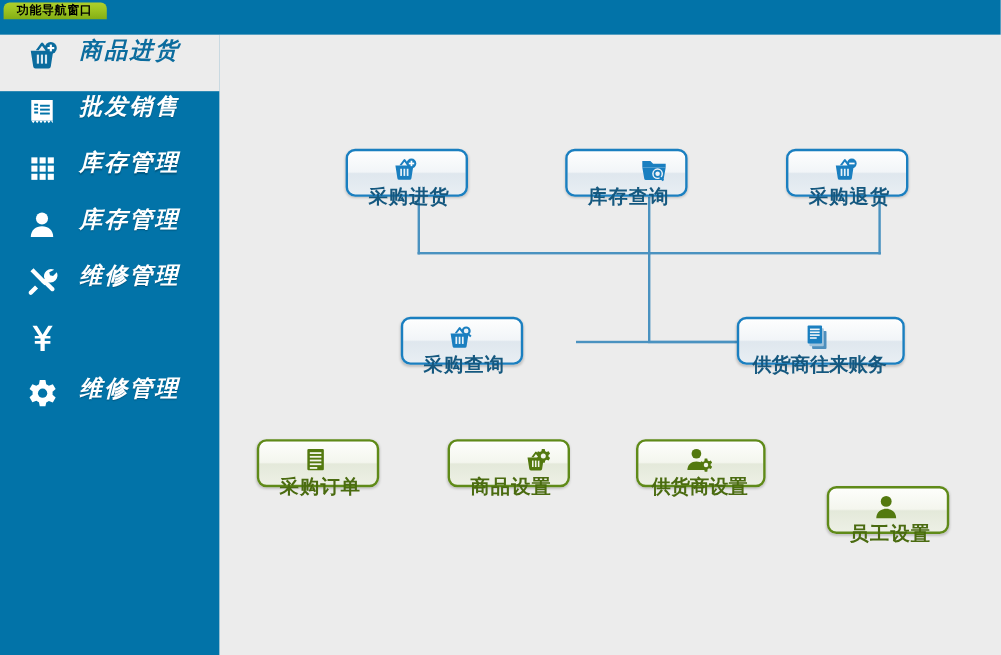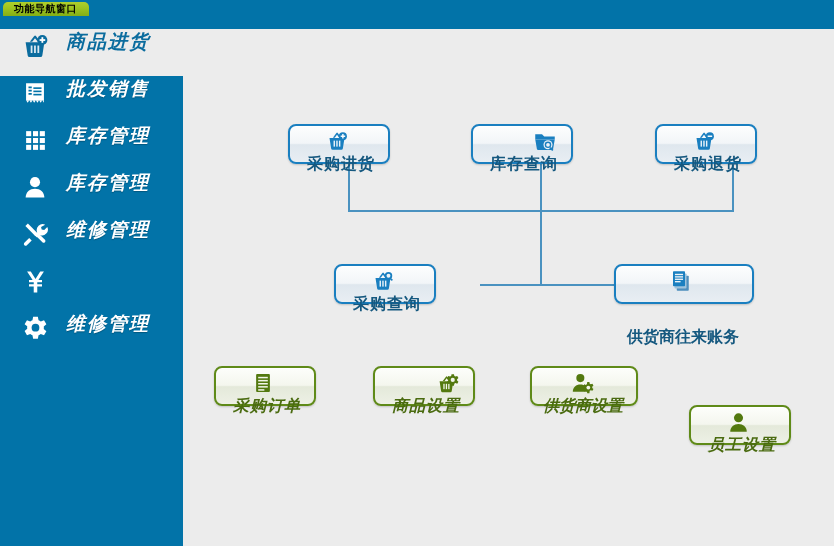--- a/index.html
+++ b/index.html
@@ -101,21 +101,20 @@
     color: #15587f;
   }
   .fbtn.blue svg { fill: #1a7fc0; }
 
   
   .fbtn.green {
     border: 2px solid #5f8a18;
     background: linear-gradient(to bottom, #fdfefb 0%, #f4f6ee 48%, #e4e9da 52%, #edf0e5 100%);
     box-shadow: 0 1px 2px rgba(0,0,0,0.18), inset 0 1px 0 #ffffff;
     color: #4a6b10;
-    font-style: italic;
   }
   .fbtn.green svg { fill: #53790f; }
   .fbtn.green .b-label { letter-spacing: 1px; }
 
   .fbtn.tight .b-label { margin-left: 2px; letter-spacing: 0px; }
 </style>
 </head>
 <body>
 
 <div id="app">
@@ -281,21 +280,21 @@
           <rect x="15" y="15.5" width="1.9" height="8" fill="#fff" opacity="0.9"></rect>
           <rect x="18.6" y="15.5" width="1.9" height="8" fill="#fff" opacity="0.9"></rect>
           <circle cx="23.3" cy="9" r="5"></circle>
           <circle cx="23.3" cy="9" r="2.6" fill="#eef3f7"></circle>
           <rect x="25.8" y="11.4" width="4.6" height="2.1" transform="rotate(42 25.8 11.4)"></rect>
         </svg>
       </span>
       <span class="b-label">采购查询</span>
     </div>
 
-    <div class="fbtn blue tight" style="left:431px; top:235px;gap:33px;">
+    <div class="fbtn blue tight" style="left:431px; top:235px;">
       <span class="b-icon">
         <svg width="24" height="24" viewBox="0 0 32 32">
           <rect x="9" y="9" width="16" height="20" rx="1" fill="#4e8fbd"></rect>
           <rect x="6" y="6" width="16" height="20" rx="1" fill="#9fc3dc"></rect>
           <rect x="4" y="3" width="16" height="20" rx="1"></rect>
           <rect x="6.6" y="6.4" width="10.8" height="1.8" fill="#eef3f7"></rect>
           <rect x="6.6" y="9.6" width="10.8" height="1.8" fill="#eef3f7"></rect>
           <rect x="6.6" y="12.8" width="10.8" height="1.8" fill="#eef3f7"></rect>
           <rect x="6.6" y="16" width="7.5" height="1.8" fill="#eef3f7"></rect>
         </svg>

